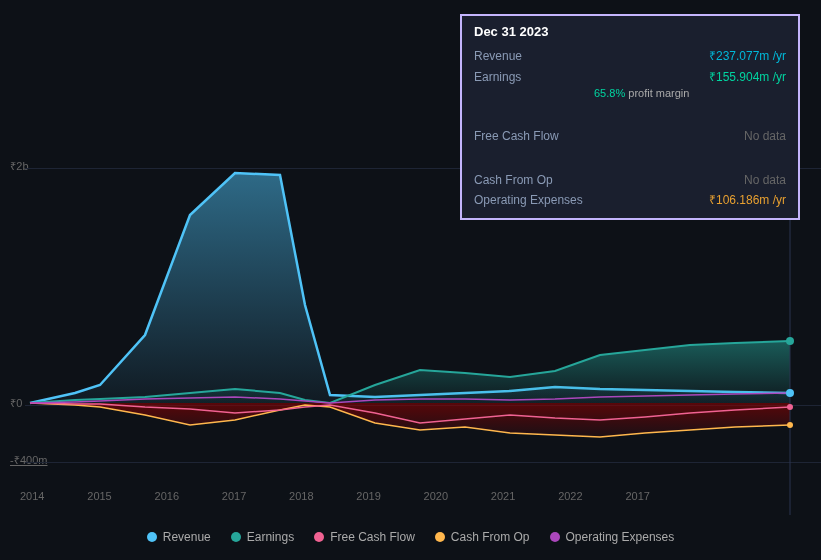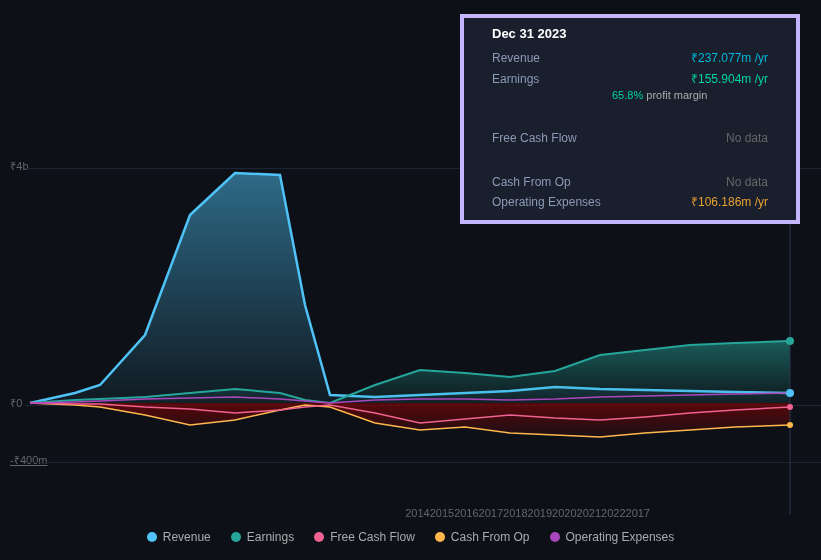--- a/index.html
+++ b/index.html
@@ -12,22 +12,22 @@
       overflow: hidden;
       position: relative;
     }
 
     
     .info-panel {
       position: absolute;
       top: 14px;
       left: 460px;
       background: #1a1f2e;
-      border: 4px solid #c4b5fd;
-      padding: 8px 28px;
+      border: 2px solid #c4b5fd;
+      padding: 8px 12px;
       min-width: 340px;
       z-index: 10;
     }
     .info-panel-title {
       color: #ffffff;
       font-size: 13px;
       font-weight: bold;
       margin-bottom: 6px;
     }
     .info-row {
@@ -69,25 +69,25 @@
       position: absolute;
       top: 155px;
       left: 0;
       width: 821px;
       height: 360px;
     }
 
     
     .x-axis {
       position: absolute;
-      bottom: 41px;
+      bottom: 58px;
       left: 0;
       width: 670px;
       display: flex;
-      justify-content: flex-end;
+      justify-content: space-between;
       padding: 0 20px;
     }
     .x-label {
       font-size: 11px;
       color: #666;
     }
 
     
     .legend {
       position: absolute;
@@ -145,21 +145,21 @@
   <div class="info-row">
     <span class="info-label">Cash From Op</span>
     <span class="info-value nodata">No data</span>
   </div>
   <div class="info-row">
     <span class="info-label">Operating Expenses</span>
     <span class="info-value orange">₹106.186m /yr</span>
   </div>
 </div>
 
-<span class="y-label top">₹4b</span>
+<span class="y-label top">₹2b</span>
 <span class="y-label zero">₹0</span>
 <span class="y-label neg">-₹400m</span>
 
 <div class="grid-line" style="top: 168px;"></div>
 <div class="grid-line" style="top: 405px;"></div>
 <div class="grid-line" style="top: 462px;"></div>
 
 <svg class="chart-svg" viewBox="0 0 821 360" preserveAspectRatio="none">
 
   <defs>

